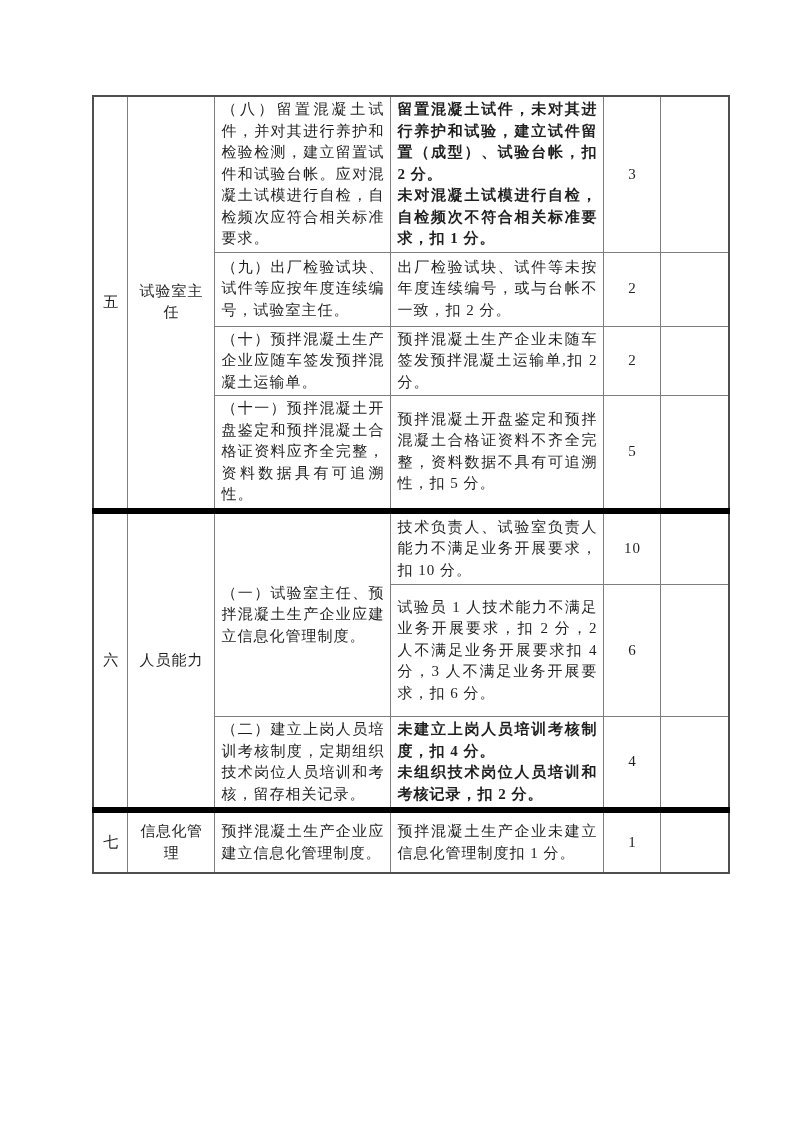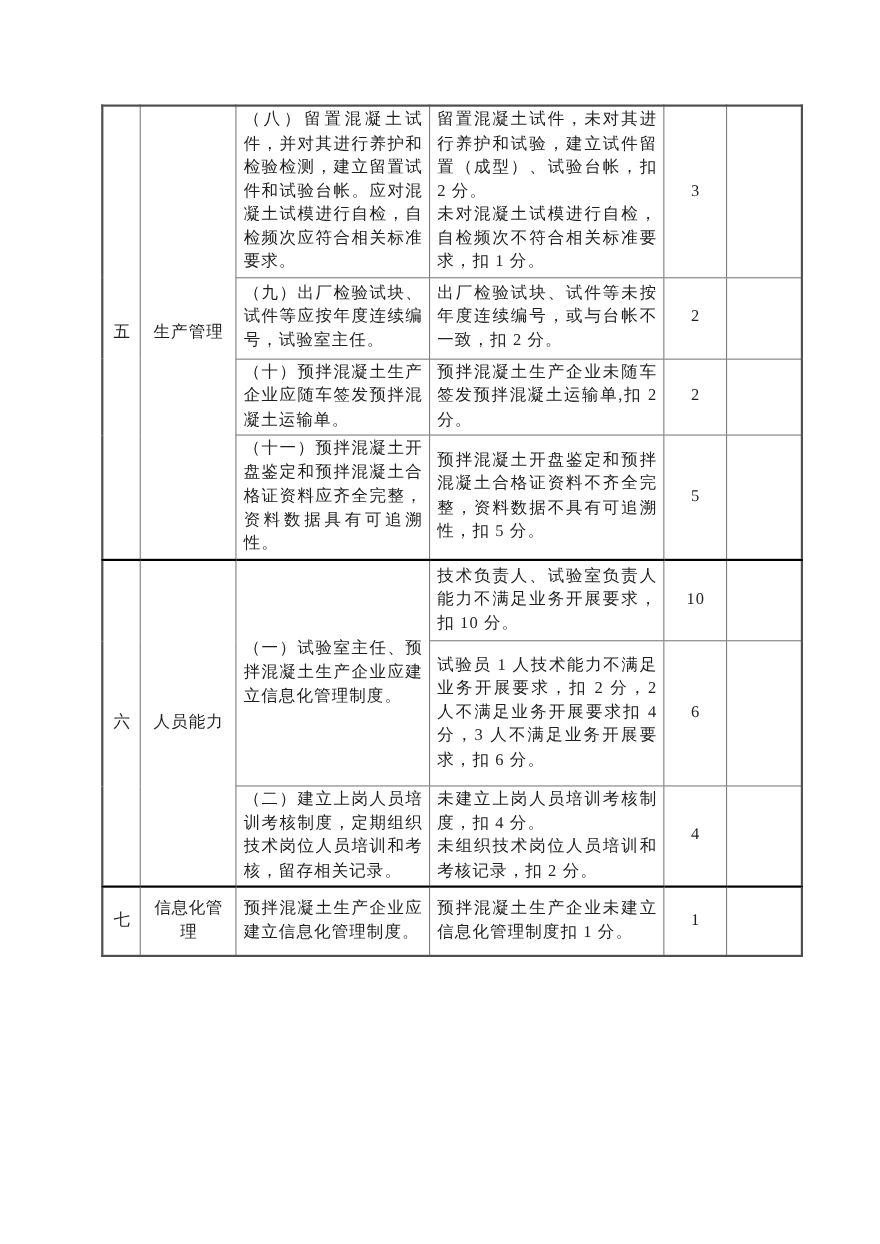--- a/index.html
+++ b/index.html
@@ -28,59 +28,59 @@
   table.score-table td {
     border: 1px solid #7e7e7e;
     vertical-align: middle;
     font-size: 15px;
     line-height: 21.5px;
     letter-spacing: 1px;
     padding: 2px 5px 2px 7px;
     overflow: hidden;
   }
   tr.section-start td {
-    border-top: 2px solid #000000;
+    border-top: 6px solid #000000;
   }
   td.c-num, td.c-cat, td.c-score {
     text-align: center;
     padding: 2px 1px;
     letter-spacing: 1px;
   }
   td.c-cat.small-text {
     font-size: 15px;
     letter-spacing: 0.5px;
     font-family: Liberation Serif, serif;
   }
   td.c-content, td.c-criteria {
     text-align: justify;
     text-align-last: left;
   }
   td.c-criteria {
     padding-right: 9px;
   }
-  .para { margin: 0; }
+  .para { margin: 0; font-weight: bold; }
 </style>
 </head>
 <body>
 
 <div class="doc-table-wrap">
   <table class="score-table">
     <colgroup>
       <col style="width:34px">
       <col style="width:87px">
       <col style="width:176px">
       <col style="width:213px">
       <col style="width:57px">
       <col style="width:69px">
     </colgroup>
     <tbody>
 
       <tr style="height:152px">
         <td class="c-num" rowspan="4">五</td>
-        <td class="c-cat" rowspan="4">生产管理</td>
+        <td class="c-cat" rowspan="4">试验室主任</td>
         <td class="c-content">（八）留置混凝土试件，并对其进行养护和检验检测，建立留置试件和试验台帐。应对混凝土试模进行自检，自检频次应符合相关标准要求。</td>
         <td class="c-criteria">
           <div class="para">留置混凝土试件，未对其进行养护和试验，建立试件留置（成型）、试验台帐，扣 2 分。</div>
           <div class="para">未对混凝土试模进行自检，自检频次不符合相关标准要求，扣 1 分。</div>
         </td>
         <td class="c-score">3</td>
         <td class="c-blank"></td>
       </tr>
       <tr style="height:74px">
         <td class="c-content">（九）出厂检验试块、试件等应按年度连续编号，试验室主任。</td>

